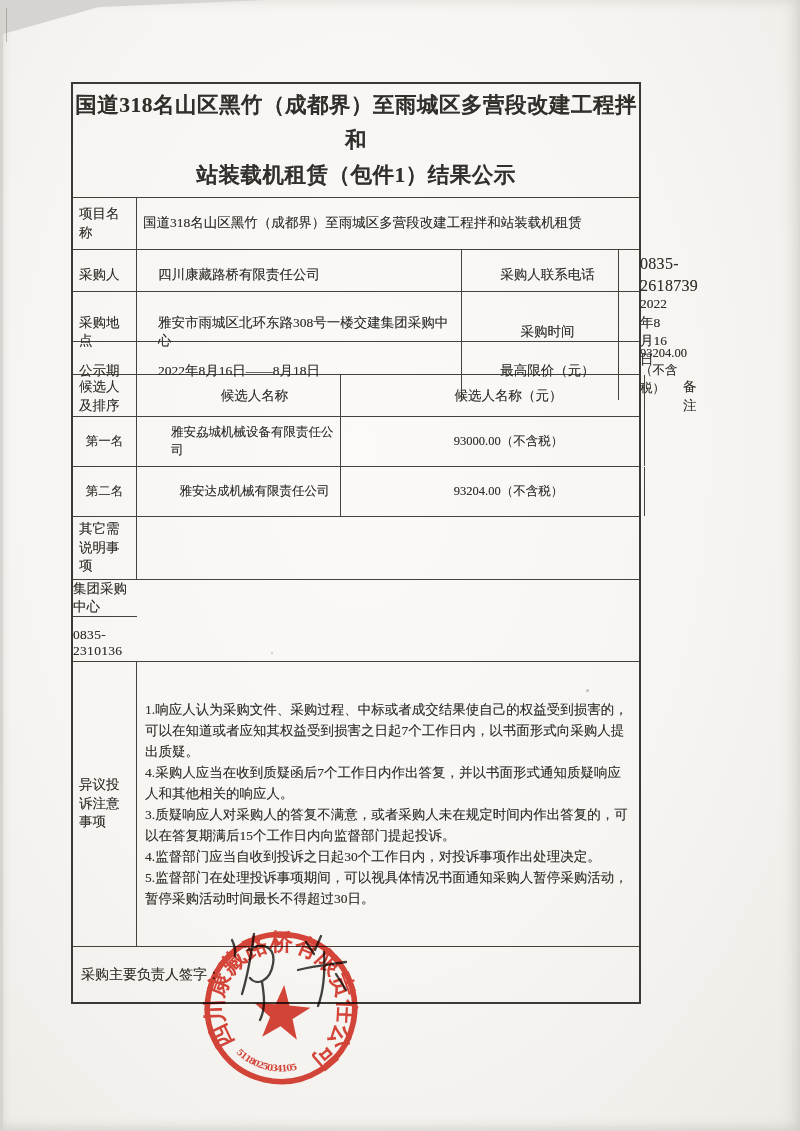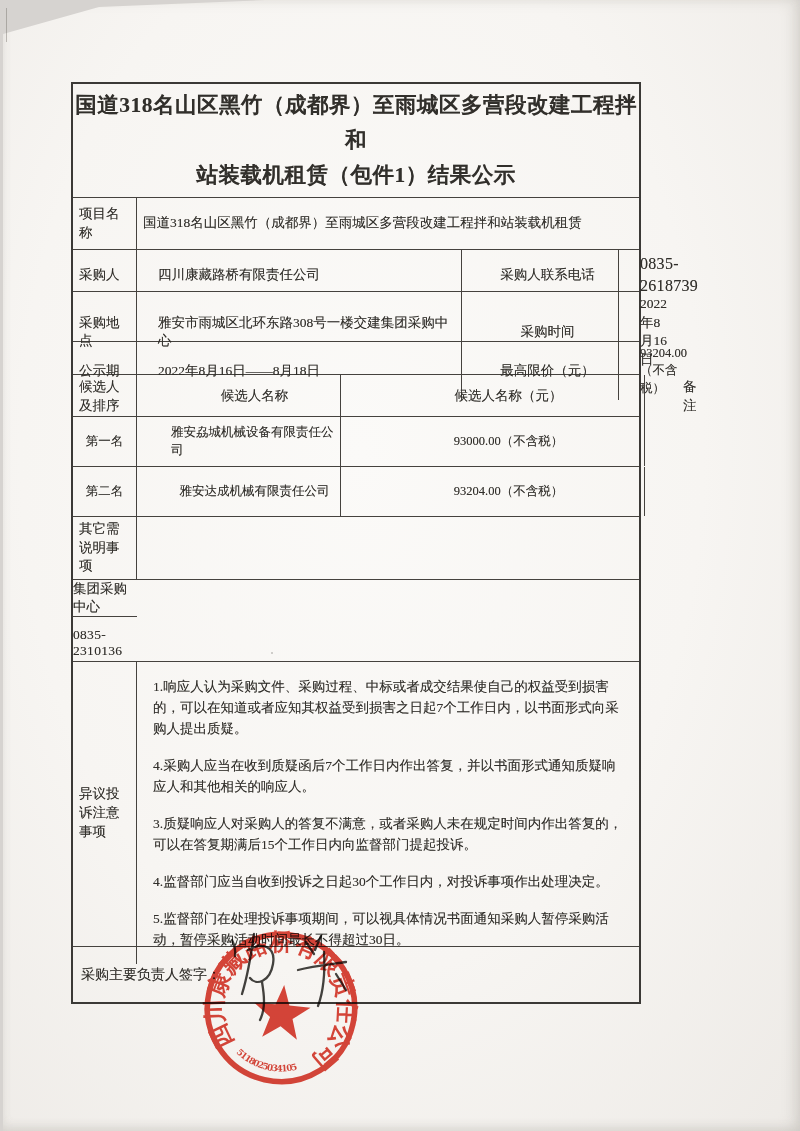--- a/index.html
+++ b/index.html
@@ -58,21 +58,21 @@
   .r-cand1,.r-cand2{height:50px;}
   .r-other{height:63px;grid-template-columns:64px 1fr;}
   .r-super{height:82px;grid-template-columns:64px 1fr;}
   .super-stack{display:flex;flex-direction:column;gap:8px;}
   .super-sub{flex:1;display:flex;align-items:center;justify-content:center;
     font-size:13.5px;box-sizing:border-box;}
   .super-sub:first-child{border-bottom:1.5px solid #45423e;}
   .r-obj{height:285px;grid-template-columns:64px 1fr;}
   .obj-body{display:flex;flex-direction:column;justify-content:center;
     padding:6px 8px;font-size:13.5px;line-height:1.56;border-right:none;}
-  .obj-item{margin:8px;}
+  .obj-item{margin:0;}
   .r-sign{height:55px;display:flex;}
   .sign-cell{flex:1;display:flex;align-items:center;padding:0 8px;font-size:14px;}
 
   
   .stamp{
     position:absolute;left:188px;top:918px;width:180px;height:180px;
     transform:rotate(13deg);mix-blend-mode:multiply;opacity:.93;
   }
   .signature{
     position:absolute;left:215px;top:926px;width:150px;height:102px;

